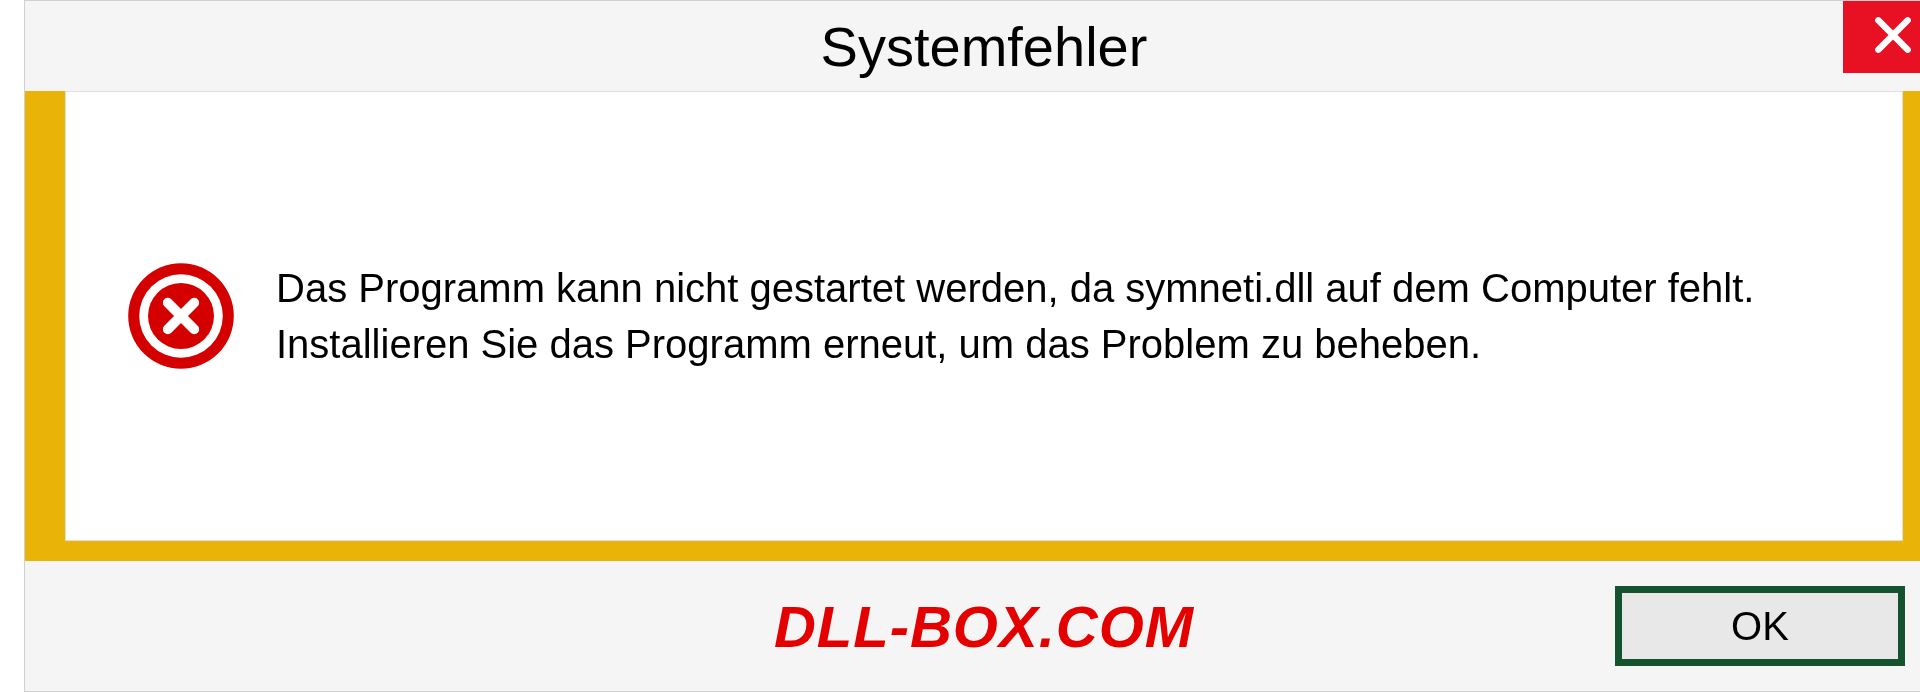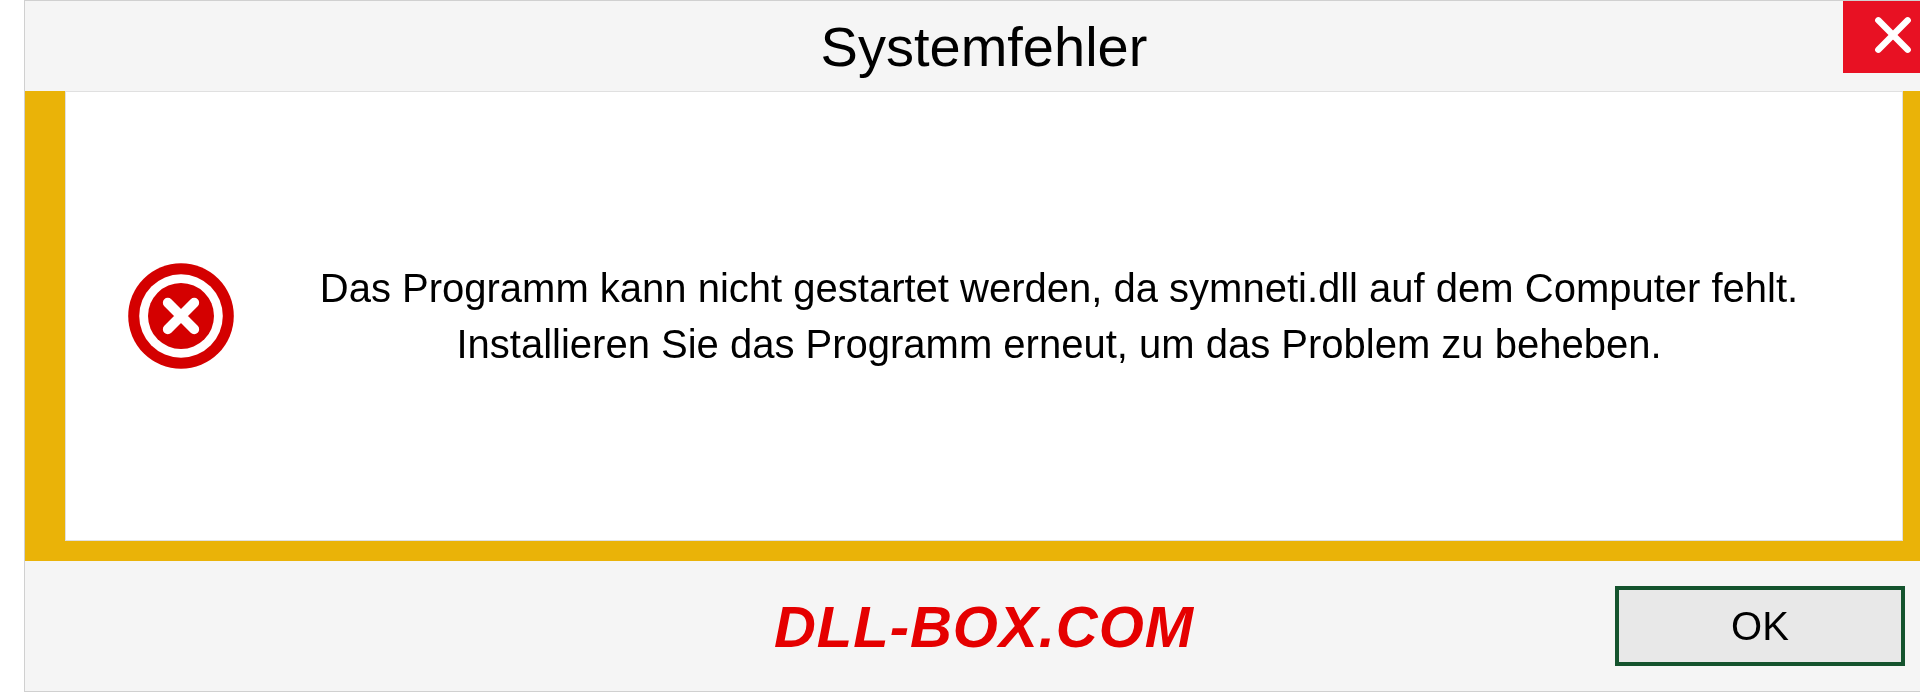--- a/index.html
+++ b/index.html
@@ -53,21 +53,20 @@
       height: 44px;
     }
     .content-area {
       flex: 1;
       margin: 0 40px 20px 40px;
       background: #ffffff;
       border: 1px solid #e0e0e0;
       display: flex;
       align-items: center;
       padding: 50px 60px;
-      text-align: center;
     }
     .error-icon {
       width: 110px;
       height: 110px;
       flex-shrink: 0;
       margin-right: 40px;
     }
     .error-icon svg {
       width: 100%;
       height: 100%;
@@ -95,21 +94,21 @@
       font-weight: 800;
       color: #e50000;
       letter-spacing: 1px;
       font-style: italic;
       font-family: Arial, sans-serif;
     }
     .ok-button {
       width: 290px;
       height: 80px;
       background: #e8e8e8;
-      border: 4px solid #14532d;
+      border: 7px solid #14532d;
       font-size: 40px;
       color: #000000;
       cursor: pointer;
       display: flex;
       align-items: center;
       justify-content: center;
       font-family: inherit;
     }
   </style>
 </head>

